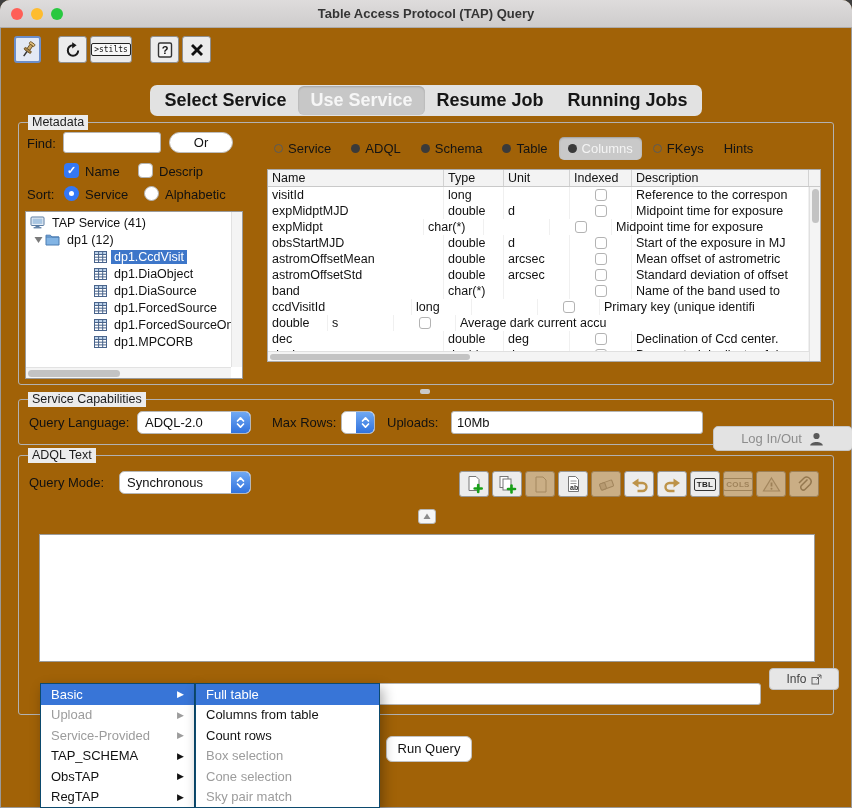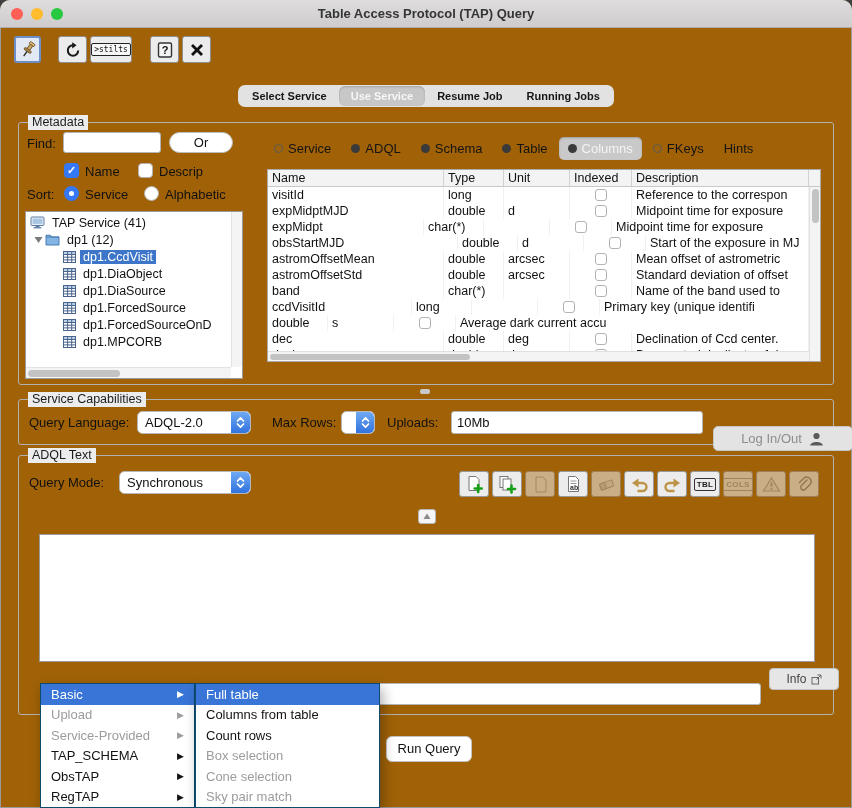--- a/index.html
+++ b/index.html
@@ -9,39 +9,39 @@
   .title{line-height:27px;text-align:center;font-weight:bold;font-size:13px;color:#353535}
   .traffic{position:absolute;left:11px;top:8px;display:flex;gap:8px}
   .light{width:12px;height:12px;border-radius:50%}
   .red{background:#ff5f57}.yellow{background:#febc2e}.green{background:#28c840}
   .tbtn{position:absolute;top:36px;height:27px;border:1px solid #8f8f8f;border-radius:3px;display:flex;align-items:center;justify-content:center;background:#ececec}
   .tbtn.tsel{border:2px solid #6c8ec9;background:#e3e9f4}
   .icow{display:flex;align-items:center;justify-content:center}
   .stilts-label{font-family:"DejaVu Sans Mono",monospace;font-size:8px;border:1px solid #222;border-radius:2px;padding:1px 2px;color:#111;background:#f7f7f7}
   .tabstrip{position:absolute;top:85px;left:0;width:100%;display:flex;justify-content:center}
   #tabstrip-inner{display:flex;background:#e2e2e2;border-radius:7px;padding:1px 2px}
-  .tab{padding:4px 12px;font-weight:bold;font-size:11px;color:#161616}
+  .tab{padding:4px 12px;font-weight:bold;font-size:18px;color:#161616}
   .tab.sel{background:#c7c7c7;border-radius:6px;color:#f6f6f6;box-shadow:inset 0 1px 2px rgba(0,0,0,.18)}
   .group{position:absolute;border:1px solid #b2b2b2;border-radius:3px}
   .legend{position:absolute;top:-8px;left:9px;background:#ececec;padding:0 4px;font-size:12.5px;color:#1c1c1c;line-height:15px}
   .lbl{position:absolute;font-size:13px;white-space:nowrap}
   .text-input{position:absolute;background:#fff;border:1px solid #b5b5b5;border-radius:3px;font-size:13px;padding:0 5px;font-family:"Liberation Sans",sans-serif;color:#111}
   .pill-btn{position:absolute;background:#fff;border:1px solid #bdbdbd;border-radius:11px;text-align:center;font-size:13px;color:#111}
   .checkbox{position:absolute;width:15px;height:15px;border-radius:4px}
   .checkbox.on{background:#3478f6;color:#fff;font-size:11px;font-weight:bold;line-height:15px;text-align:center}
   .checkbox.off{background:#fff;border:1px solid #b2b2b2}
   .radio{position:absolute;width:15px;height:15px;border-radius:50%}
   .radio.on{background:#3478f6}
   .radio.on::after{content:"";position:absolute;left:5px;top:5px;width:5px;height:5px;border-radius:50%;background:#fff}
   .radio.off{background:#fff;border:1px solid #b2b2b2}
   .tree{position:absolute;background:#fff;border:1px solid #9b9b9b;overflow:hidden;padding-top:2px}
   .tree-row{height:17px;display:flex;align-items:center;font-size:12.5px;white-space:nowrap}
   .tree-row.lvl0{padding-left:4px}
   .tree-row.lvl1{padding-left:8px}
-  .tree-row.lvl2{padding-left:37px}
+  .tree-row.lvl2{padding-left:68px}
   .disc{margin-right:2px;display:flex}
   .ticon{margin-right:4px;display:flex}
   .tree-label{padding:0 3px}
   .tree-label.sel{background:#3d76c9;color:#fff}
   .tree-vsb{position:absolute;top:0;right:0;bottom:11px;width:11px;background:#f4f4f4;border-left:1px solid #e2e2e2}
   .tree-hsb{position:absolute;left:0;right:11px;bottom:0;height:11px;background:#f4f4f4;border-top:1px solid #e2e2e2}
   .tree-hsb .thumb{position:absolute;left:2px;top:2px;height:7px;width:92px;background:#c3c3c3;border-radius:4px}
   .vtab{display:flex;align-items:center;gap:5px;padding:4px 9px;font-size:13px;border-radius:5px;color:#141414}
   .vtab.sel{background:#c9c9c9;color:#f4f4f4;box-shadow:inset 0 1px 2px rgba(0,0,0,.22)}
   .dot{width:9px;height:9px;border-radius:50%}
@@ -326,21 +326,21 @@
           <div class="crow">
             <div class="c" style="width:156px">expMidpt</div>
             <div class="c" style="width:60px">char(*)</div>
             <div class="c" style="width:66px"></div>
             <div class="c ccenter" style="width:62px">
               <span class="cbx"></span>
             </div>
             <div class="c" style="flex:1">Midpoint time for exposure</div>
           </div>
           <div class="crow">
-            <div class="c" style="width:190px">obsStartMJD</div>
+            <div class="c" style="width:176px">obsStartMJD</div>
             <div class="c" style="width:60px">double</div>
             <div class="c" style="width:66px">d</div>
             <div class="c ccenter" style="width:62px">
               <span class="cbx"></span>
             </div>
             <div class="c" style="flex:1">Start of the exposure in MJ</div>
           </div>
           <div class="crow">
             <div class="c" style="width:176px">astromOffsetMean</div>
             <div class="c" style="width:60px">double</div>

